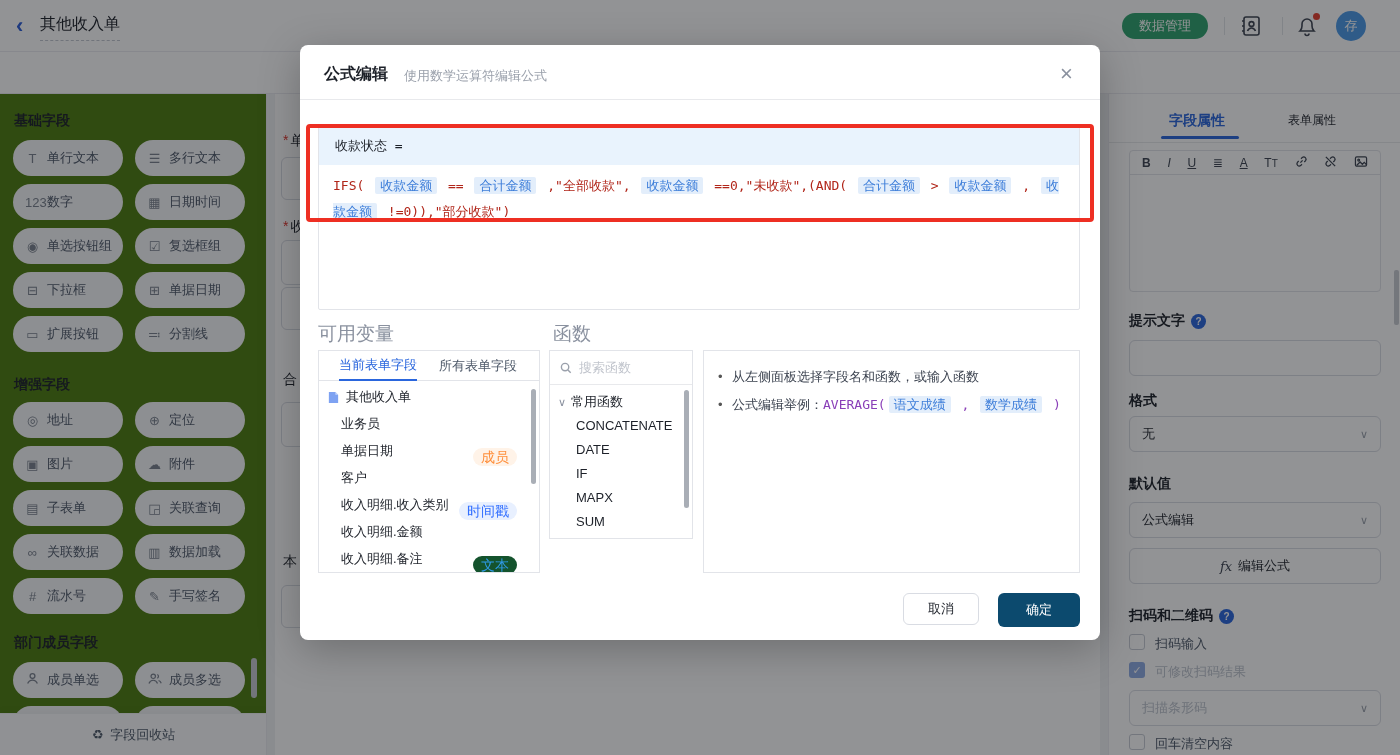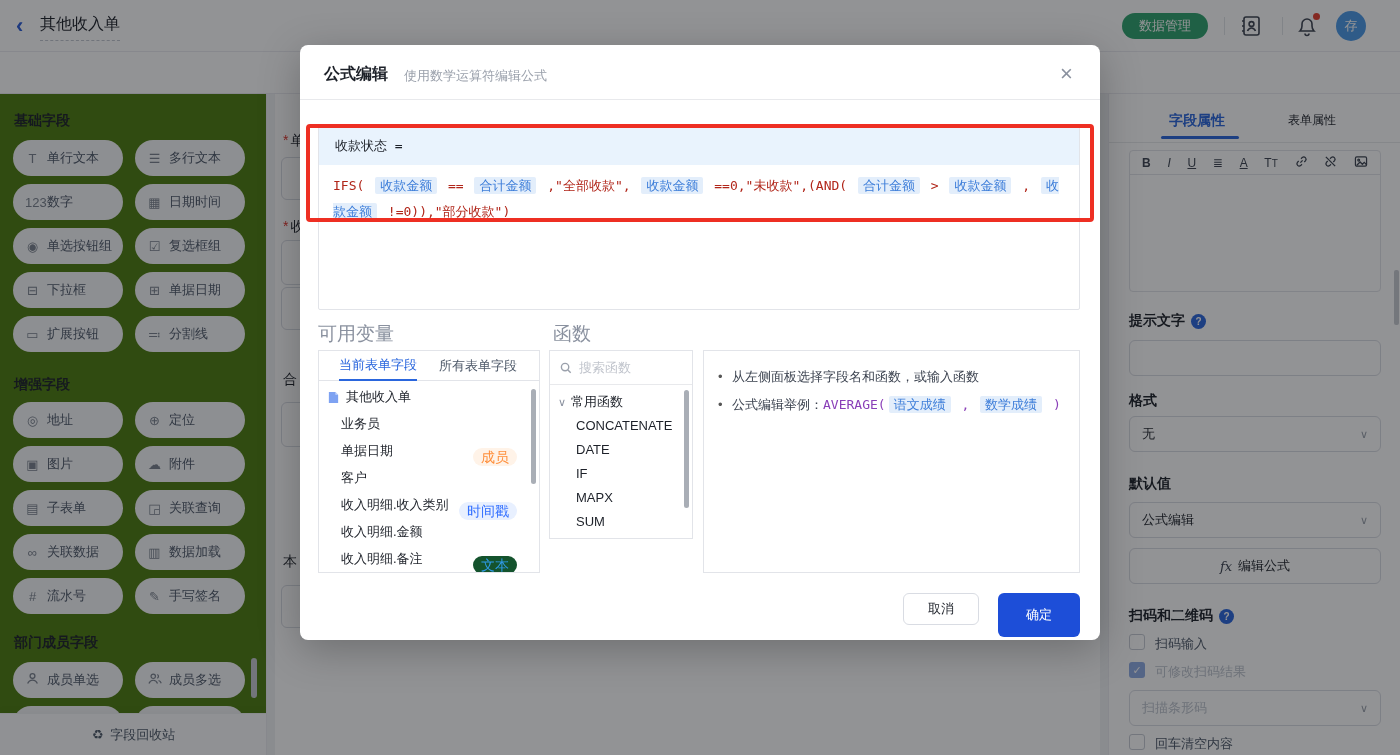--- a/index.html
+++ b/index.html
@@ -86,21 +86,21 @@
   .bg-cyan{background:#14532d;color:#2f9bea}
   .v-scroll{position:absolute;right:3px;top:40px;width:5px;height:95px;border-radius:3px;background:#a9aeb6}
   .f-scroll{position:absolute;right:3px;top:40px;width:5px;height:118px;border-radius:3px;background:#a9aeb6}
   .search-row{height:34px;border-bottom:1px solid #e8e9ec;display:flex;align-items:center;padding:0 10px;gap:7px}
   .search-ph{font-size:13px;color:#c0c4cc}
   .fn-row{position:absolute;font-size:13px;color:#1d2129;cursor:pointer}
   .chev{color:#8a919f;font-size:11px;margin-right:5px}
   .help-panel{padding:12px 14px;font-size:13px;color:#3c4350;line-height:28px}
   .bullet{display:inline-block;width:14px;color:#555}
   .m-btn-cancel{left:603px;top:548px;width:76px;height:32px;border:1px solid #d9dce3;border-radius:6px;background:#fff;color:#1d2129;font-size:13px;display:flex;align-items:center;justify-content:center}
-  .m-btn-ok{left:698px;top:548px;width:82px;height:44px;border-radius:6px;background:#1d4ed8;color:#fff;font-size:13px;display:flex;align-items:center;justify-content:center}
+  .m-btn-ok{left:698px;top:548px;width:82px;height:34px;border-radius:6px;background:#0c4a6e;color:#fff;font-size:13px;display:flex;align-items:center;justify-content:center}
 </style>
 </head>
 <body>
 
 <div class="screen">
 
   <div class="abs topbar">
     <div class="abs back">‹</div>
     <div class="abs doc-title">其他收入单</div>
     <div class="abs pill-green">数据管理</div>

